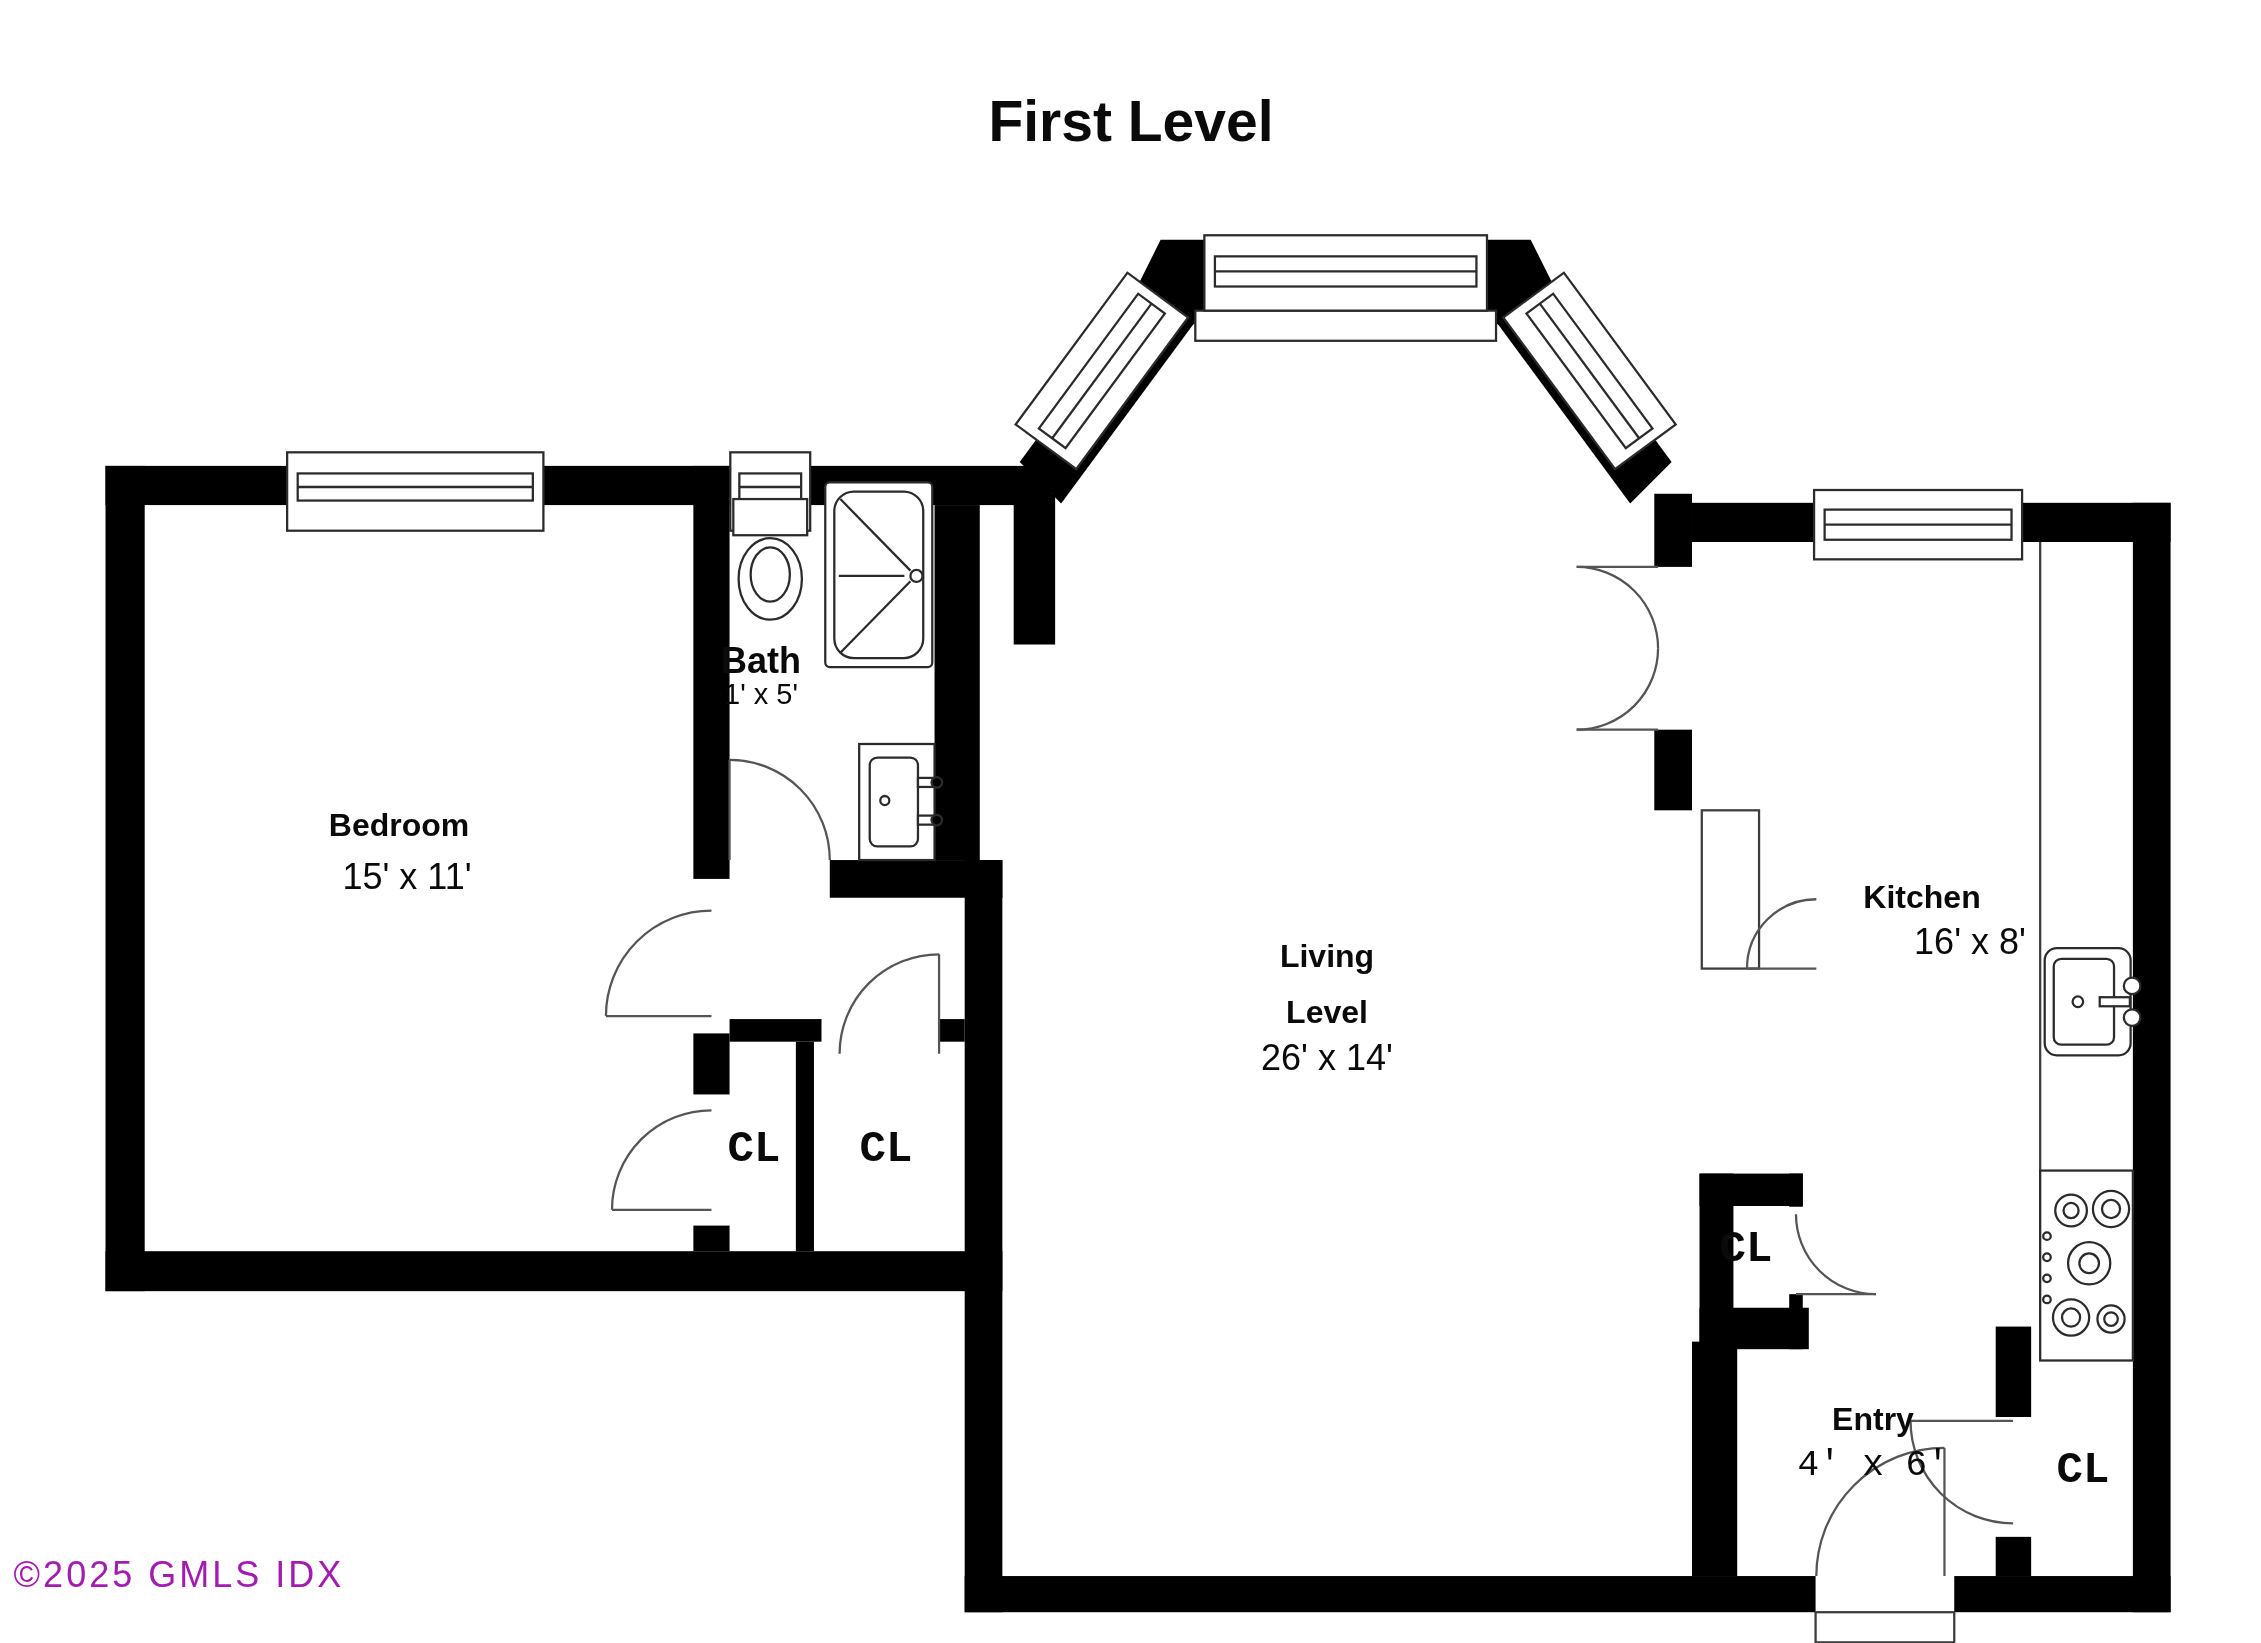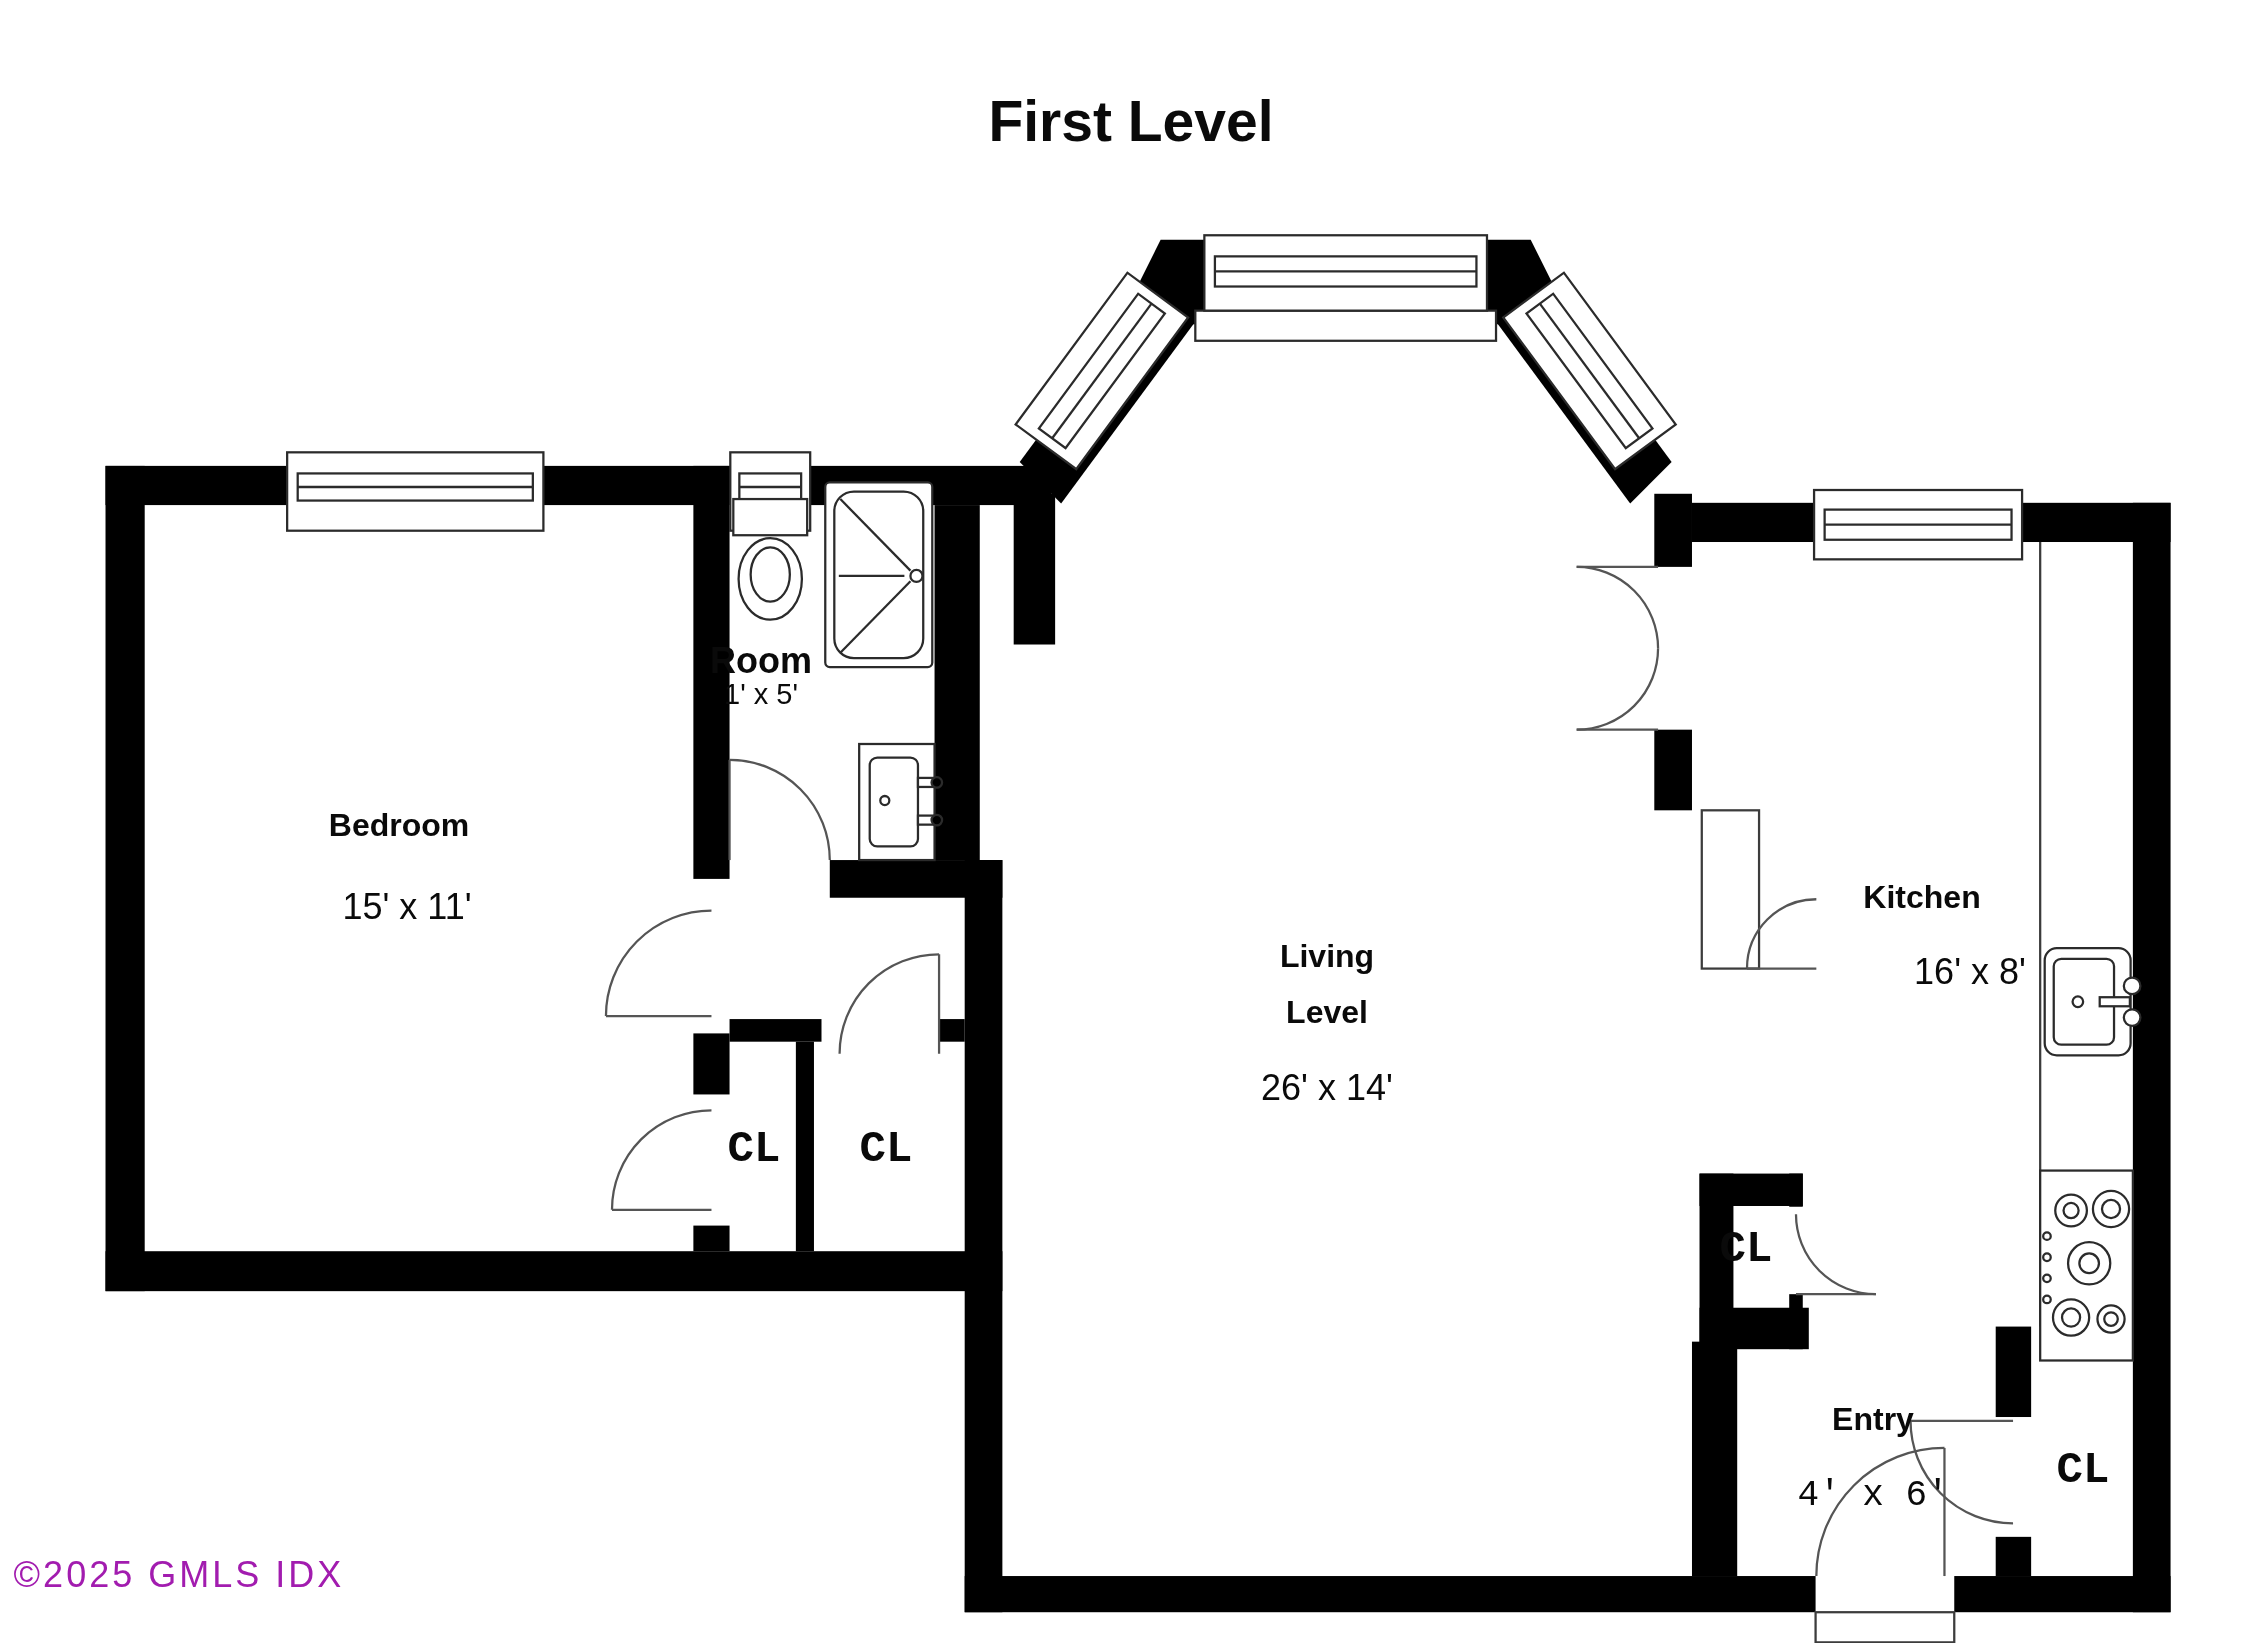--- a/index.html
+++ b/index.html
@@ -1,21 +1,21 @@
 <!DOCTYPE html>
 <html style="font-size:12px"><head>
 <meta charset="utf-8">
 <style>
   html,body{margin:0;padding:0;background:#ffffff;}
   body{width:2261px;height:1644px;position:relative;font-family:"Liberation Sans",sans-serif;}
   .stage{position:absolute;inset:0;width:2261px;height:1644px;}
   svg{position:absolute;left:0;top:0;}
   .lbl{position:absolute;transform:translate(-50%,-50%);color:#0a0a0a;white-space:nowrap;text-align:right;line-height:1;}
   .room-name{font-weight:bold;font-size:32px;}
-  .room-dims{font-weight:normal;font-size:36px;margin-top:30px;}
+  .room-dims{font-weight:normal;font-size:36px;}
   .bath-name{font-weight:bold;font-size:36px;}
   .bath-dims{font-weight:normal;font-size:29px;}
   .cl{font-weight:bold;font-size:44px;font-family:Liberation Mono, monospace;}
   .title{font-weight:bold;font-size:57px;}
   .watermark{position:absolute;left:13.6px;top:1554px;font-size:36px;font-weight:400;letter-spacing:3px;color:#a21caf;}
 </style>
 </head>
 <body>
 
 <div class="stage">
@@ -213,21 +213,21 @@
       <circle cx="2716" cy="1724" r="5"></circle>
     </g>
   </g>
 </svg>
 
   <div class="lbl title" style="left:1131px;top:121px;">First Level</div>
 
   <div class="lbl room-name" style="left:399px;top:825px;">Bedroom</div>
   <div class="lbl room-dims" style="left:407px;top:877px;">15' x 11'</div>
 
-  <div class="lbl bath-name" style="left:761px;top:661px;">Room</div>
+  <div class="lbl bath-name" style="left:761px;top:661px;">Bath</div>
   <div class="lbl bath-dims" style="left:761px;top:694px;">1' x 5'</div>
 
   <div class="lbl room-name" style="left:1327px;top:956px;">Living</div>
   <div class="lbl room-name" style="left:1327px;top:1012px;">Level</div>
   <div class="lbl room-dims" style="left:1327px;top:1058px;">26' x 14'</div>
 
   <div class="lbl room-name" style="left:1922px;top:897px;">Kitchen</div>
   <div class="lbl room-dims" style="left:1970px;top:942px;">16' x 8'</div>
 
   <div class="lbl room-name" style="left:1873px;top:1419px;">Entry</div>

